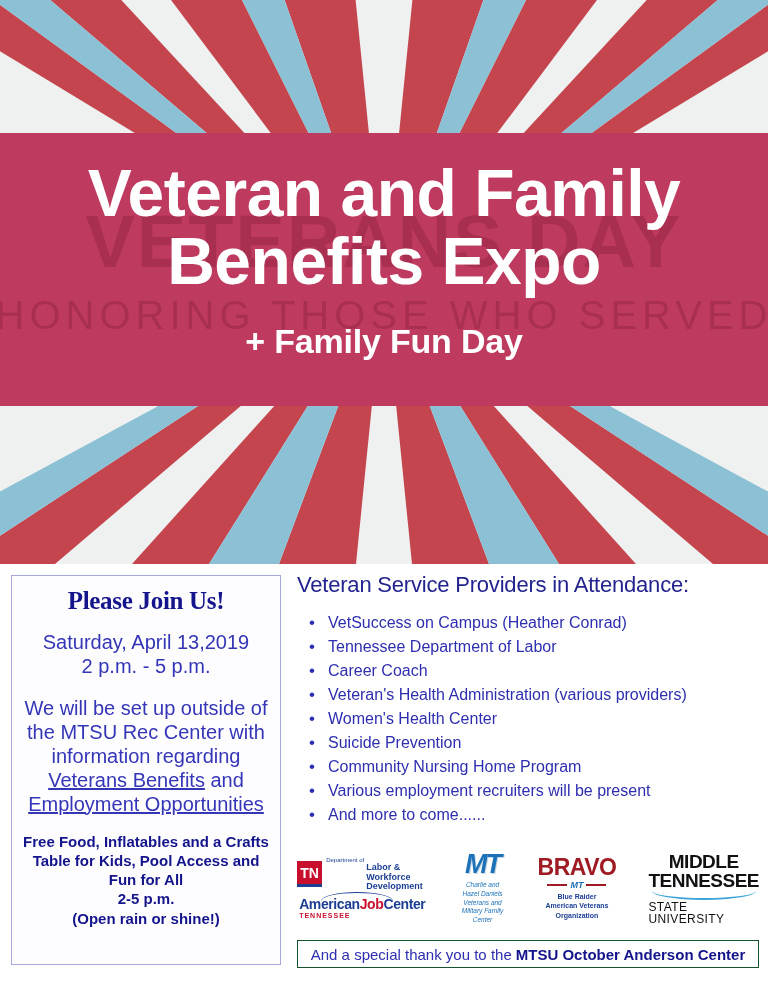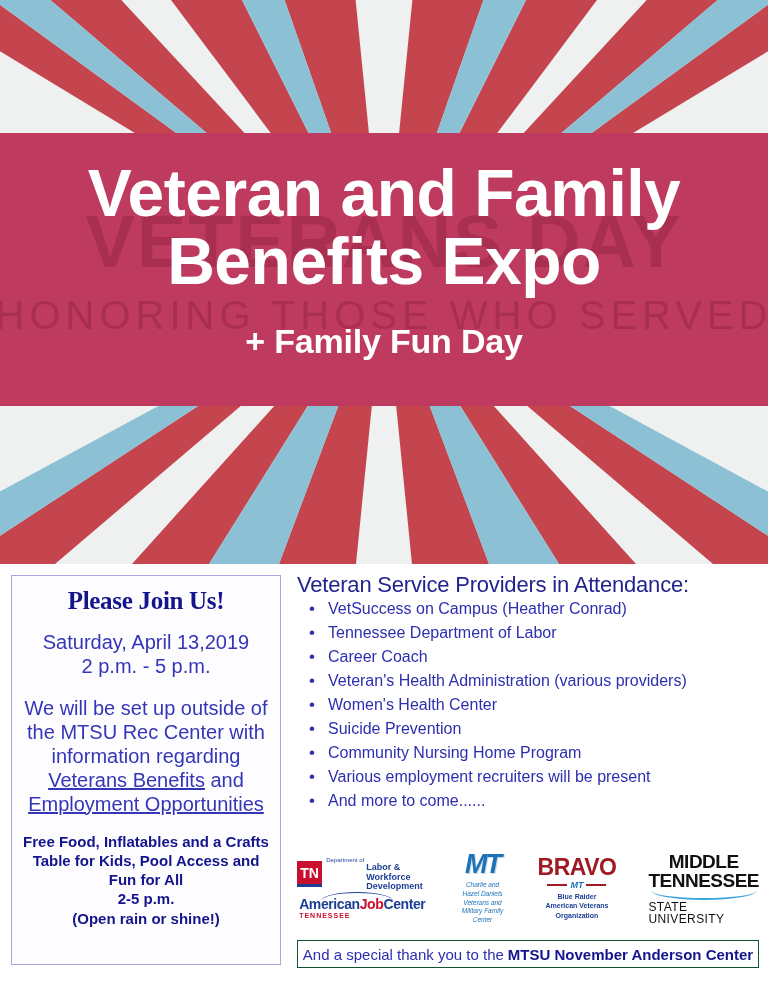--- a/index.html
+++ b/index.html
@@ -142,21 +142,21 @@
   #providers {
     position: absolute;
     left: 297px;
     top: 8px;
     width: 462px;
   }
   #providers-heading {
     font-size: 22px;
     color: #23238f;
     letter-spacing: -0.2px;
-    margin-bottom: 3px;
+    margin-bottom: 17px;
   }
   #providers-list {
     list-style: none;
     margin: 0;
     padding: 0;
   }
   #providers-list li {
     font-size: 16px;
     color: #2e2eb0;
     line-height: 1.0;
@@ -441,16 +441,16 @@
       <div class="mtsu-l1">MIDDLE</div>
       <div class="mtsu-l2">TENNESSEE</div>
       <div class="mtsu-wave"></div>
       <div class="mtsu-l3">STATE UNIVERSITY</div>
     </div>
 
   </div>
 
   <div id="thanks-bar">
     <span>And a special thank you to the</span>
-    <b>MTSU November Anderson Center</b>
+    <b>MTSU October Anderson Center</b>
   </div>
 
 </div>
 
 </body></html>

